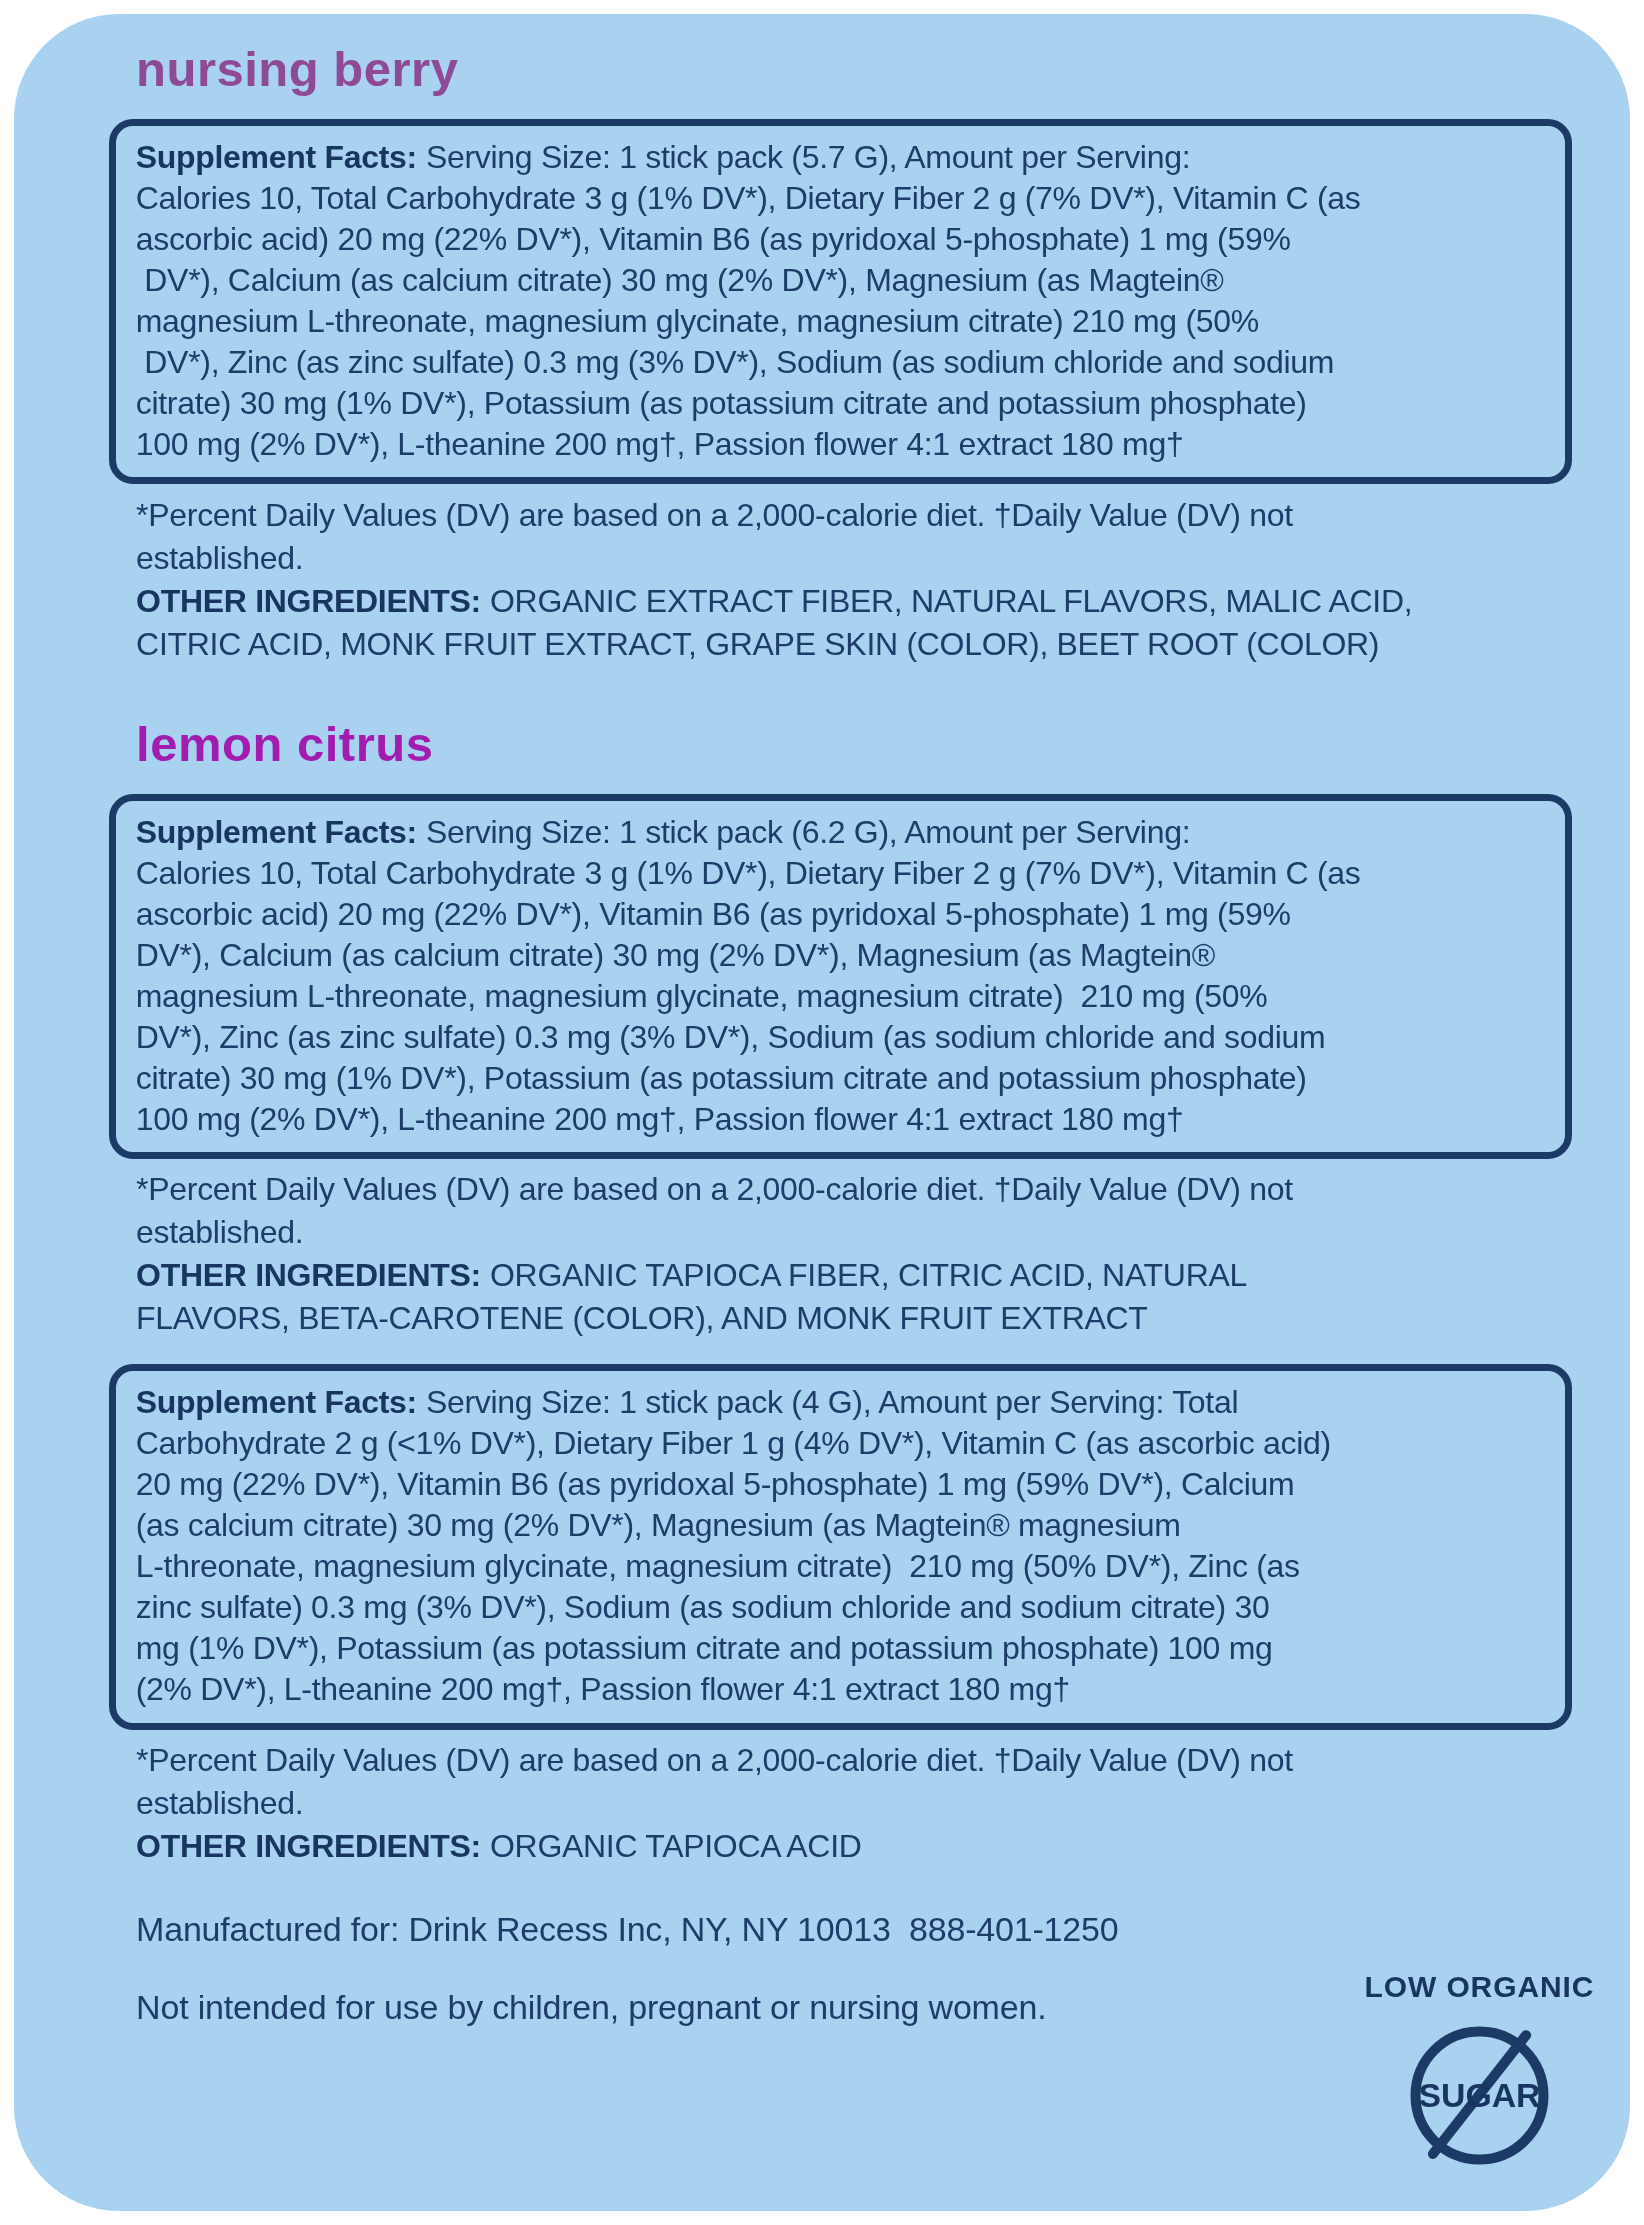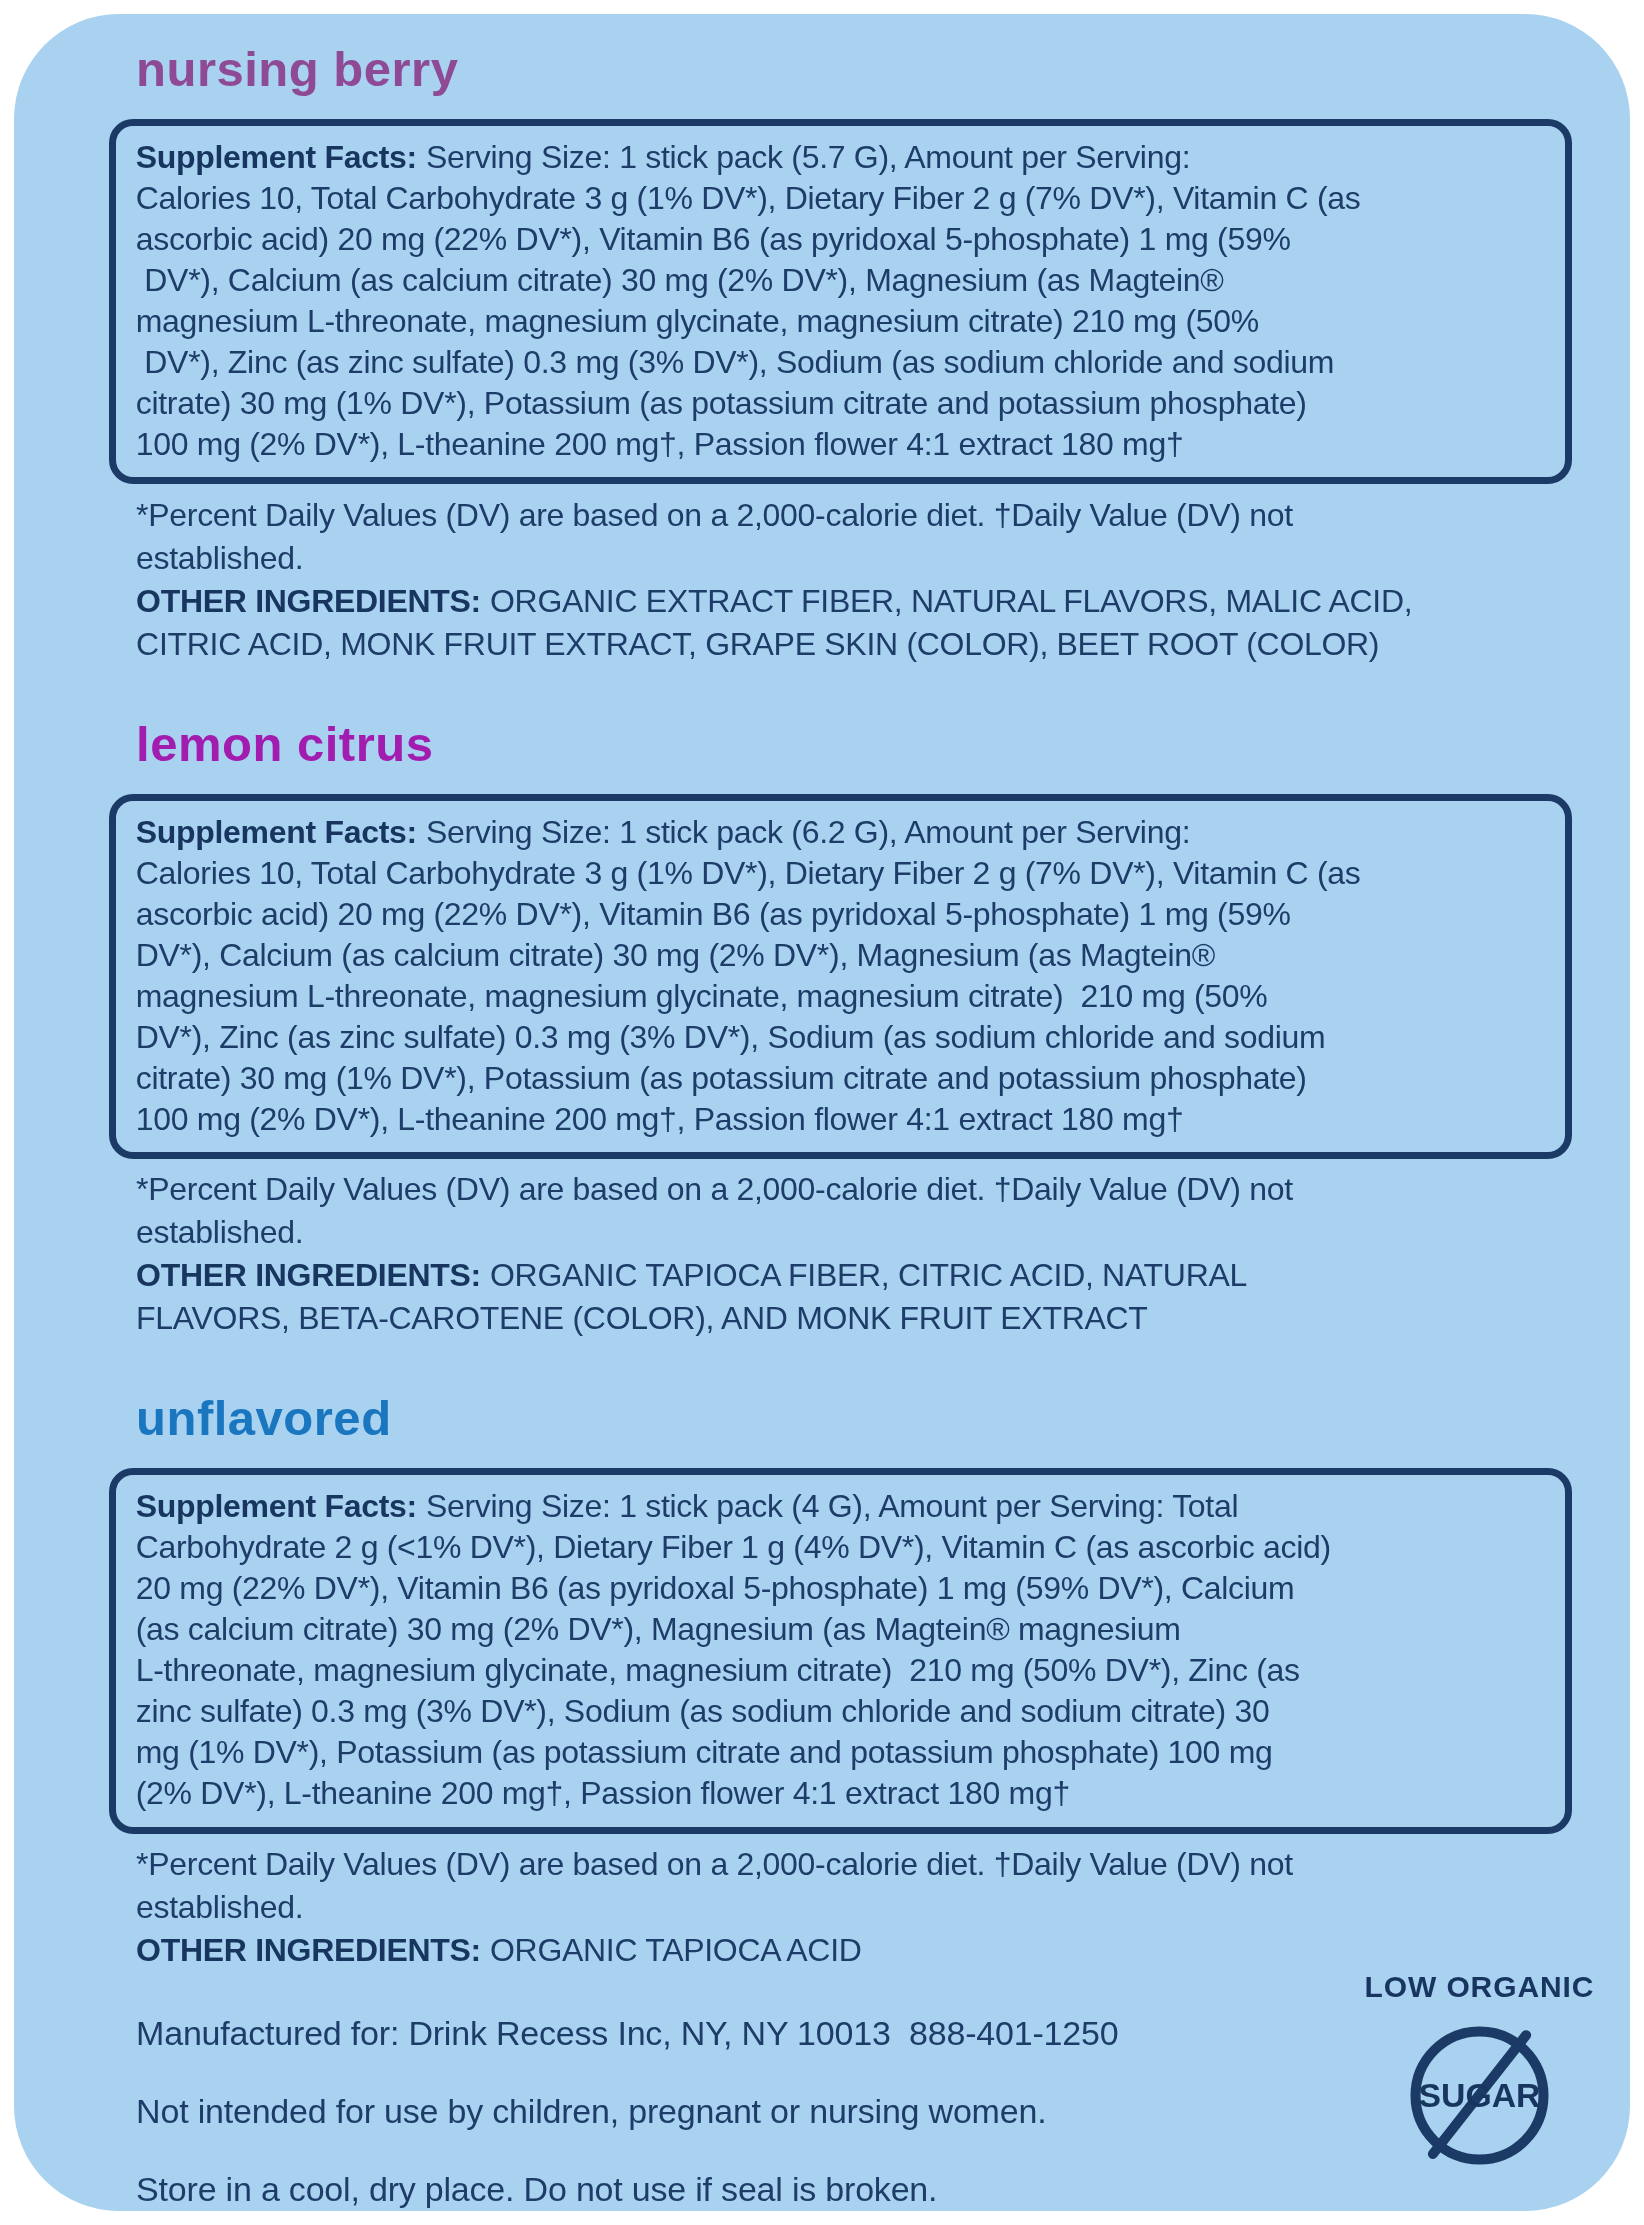--- a/index.html
+++ b/index.html
@@ -80,40 +80,38 @@
 citrate) 30 mg (1% DV*), Potassium (as potassium citrate and potassium phosphate)
 100 mg (2% DV*), L-theanine 200 mg†, Passion flower 4:1 extract 180 mg†</span></p>
       </div>
       <p class="body-text lines">*Percent Daily Values (DV) are based on a 2,000-calorie diet. †Daily Value (DV) not
 established.</p>
       <p class="body-text other"><span class="b">OTHER INGREDIENTS:</span><span class="lines">ORGANIC TAPIOCA FIBER, CITRIC ACID, NATURAL
 FLAVORS, BETA-CAROTENE (COLOR), AND MONK FRUIT EXTRACT</span></p>
     </section>
 
     <section>
-      <h2 class="flavor-heading mt" style="color: rgb(27, 118, 192);">unflavored</h2>
       <div class="facts-box">
         <p class="facts"><span class="b">Supplement Facts:</span><span class="lines">Serving Size: 1 stick pack (4 G), Amount per Serving: Total
 Carbohydrate 2 g (&lt;1% DV*), Dietary Fiber 1 g (4% DV*), Vitamin C (as ascorbic acid)
 20 mg (22% DV*), Vitamin B6 (as pyridoxal 5-phosphate) 1 mg (59% DV*), Calcium
 (as calcium citrate) 30 mg (2% DV*), Magnesium (as Magtein® magnesium
 L-threonate, magnesium glycinate, magnesium citrate)  210 mg (50% DV*), Zinc (as
 zinc sulfate) 0.3 mg (3% DV*), Sodium (as sodium chloride and sodium citrate) 30
 mg (1% DV*), Potassium (as potassium citrate and potassium phosphate) 100 mg
 (2% DV*), L-theanine 200 mg†, Passion flower 4:1 extract 180 mg†</span></p>
       </div>
       <p class="body-text lines">*Percent Daily Values (DV) are based on a 2,000-calorie diet. †Daily Value (DV) not
 established.</p>
       <p class="body-text other"><span class="b">OTHER INGREDIENTS:</span><span class="lines">ORGANIC TAPIOCA ACID</span></p>
     </section>
 
     <div class="footer">
       <p>Manufactured for: Drink Recess Inc, NY, NY 10013  888-401-1250</p>
       <p>Not intended for use by children, pregnant or nursing women.</p>
-      <p>Store in a cool, dry place. Do not use if seal is broken.</p>
     </div>
   </div>
 
   <div class="badge">
     <div class="low-cal">LOW ORGANIC</div>
     <svg width="159" height="159" viewBox="0 0 174 174">
       <circle cx="87" cy="87" r="70" fill="none" stroke="#1b3a66" stroke-width="11"></circle>
       <line x1="36" y1="151" x2="138" y2="21" stroke="#1b3a66" stroke-width="11" stroke-linecap="round"></line>
       <text x="87" y="100" text-anchor="middle" font-size="37" font-weight="bold" fill="#17355f" font-family="Liberation Sans, sans-serif">SUGAR</text>
     </svg>

